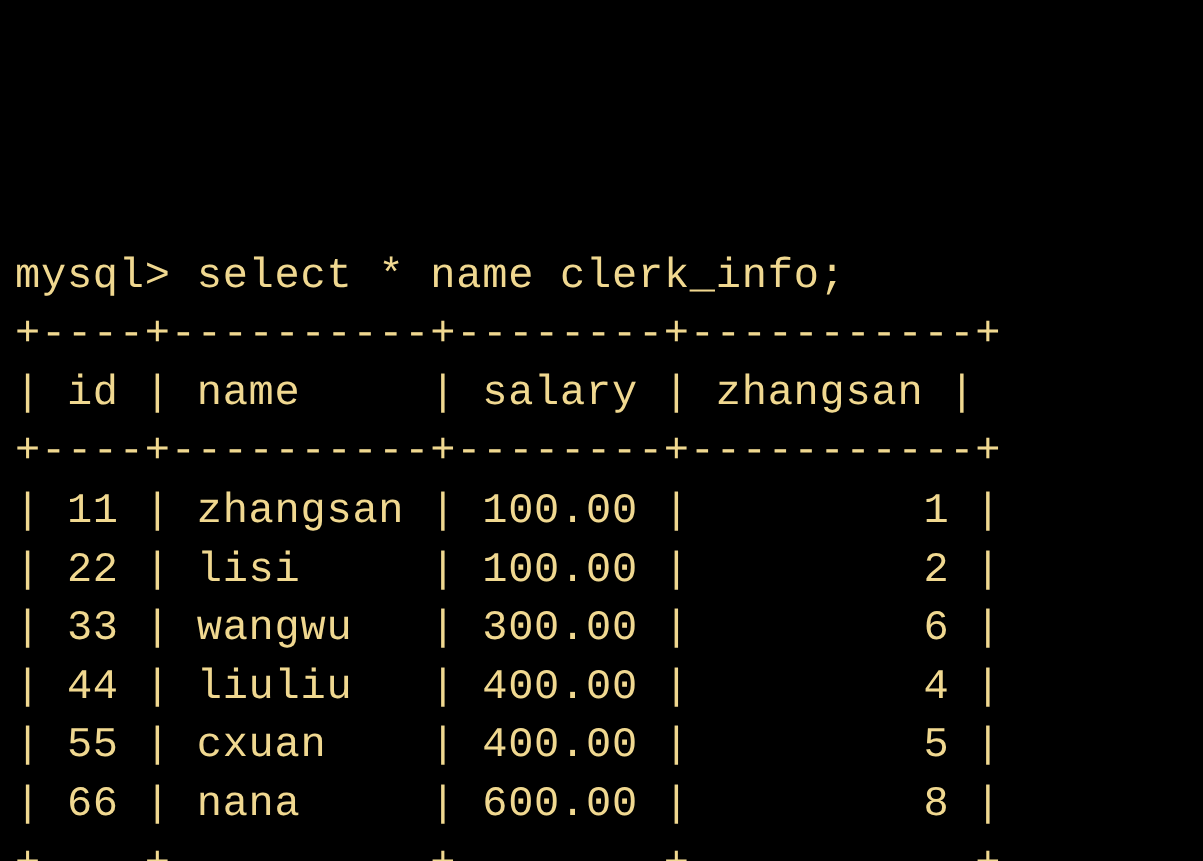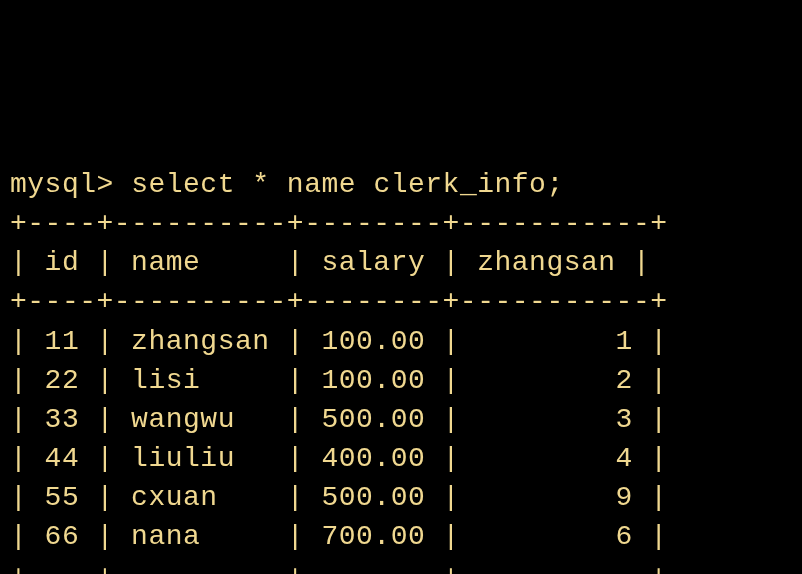--- a/index.html
+++ b/index.html
@@ -27,21 +27,21 @@
 <body>
 
 
 
 <div class="terminal"><span>mysql&gt;</span> <span>select * name clerk_info;</span>
 <span>+----+----------+--------+-----------+</span>
 <span>| id | name     | salary | zhangsan |</span>
 <span>+----+----------+--------+-----------+</span>
 <span>| 11 | zhangsan | 100.00 |         1 |</span>
 <span>| 22 | lisi     | 100.00 |         2 |</span>
-<span>| 33 | wangwu   | 500.00 |         3 |</span>
+<span>| 33 | wangwu   | 300.00 |         6 |</span>
 <span>| 44 | liuliu   | 400.00 |         4 |</span>
-<span>| 55 | cxuan    | 500.00 |         9 |</span>
-<span>| 66 | nana     | 700.00 |         6 |</span>
+<span>| 55 | cxuan    | 400.00 |         5 |</span>
+<span>| 66 | nana     | 600.00 |         8 |</span>
 <span>+----+----------+--------+-----------+</span>
 </div>
 
 
 
 
 </body></html>

